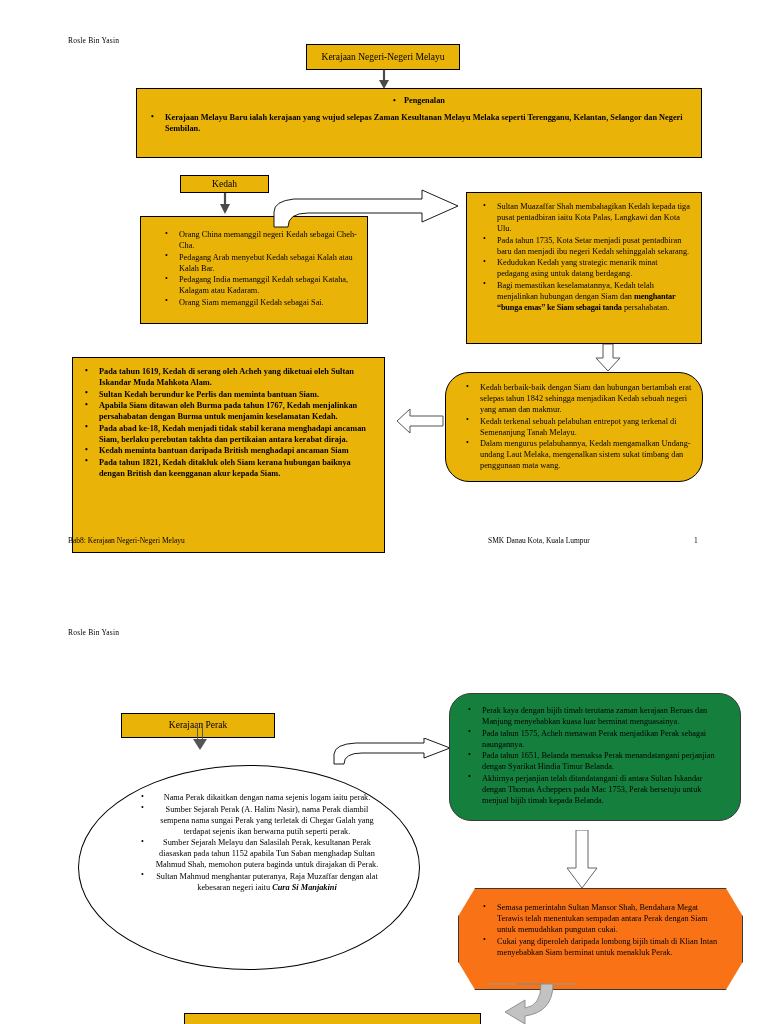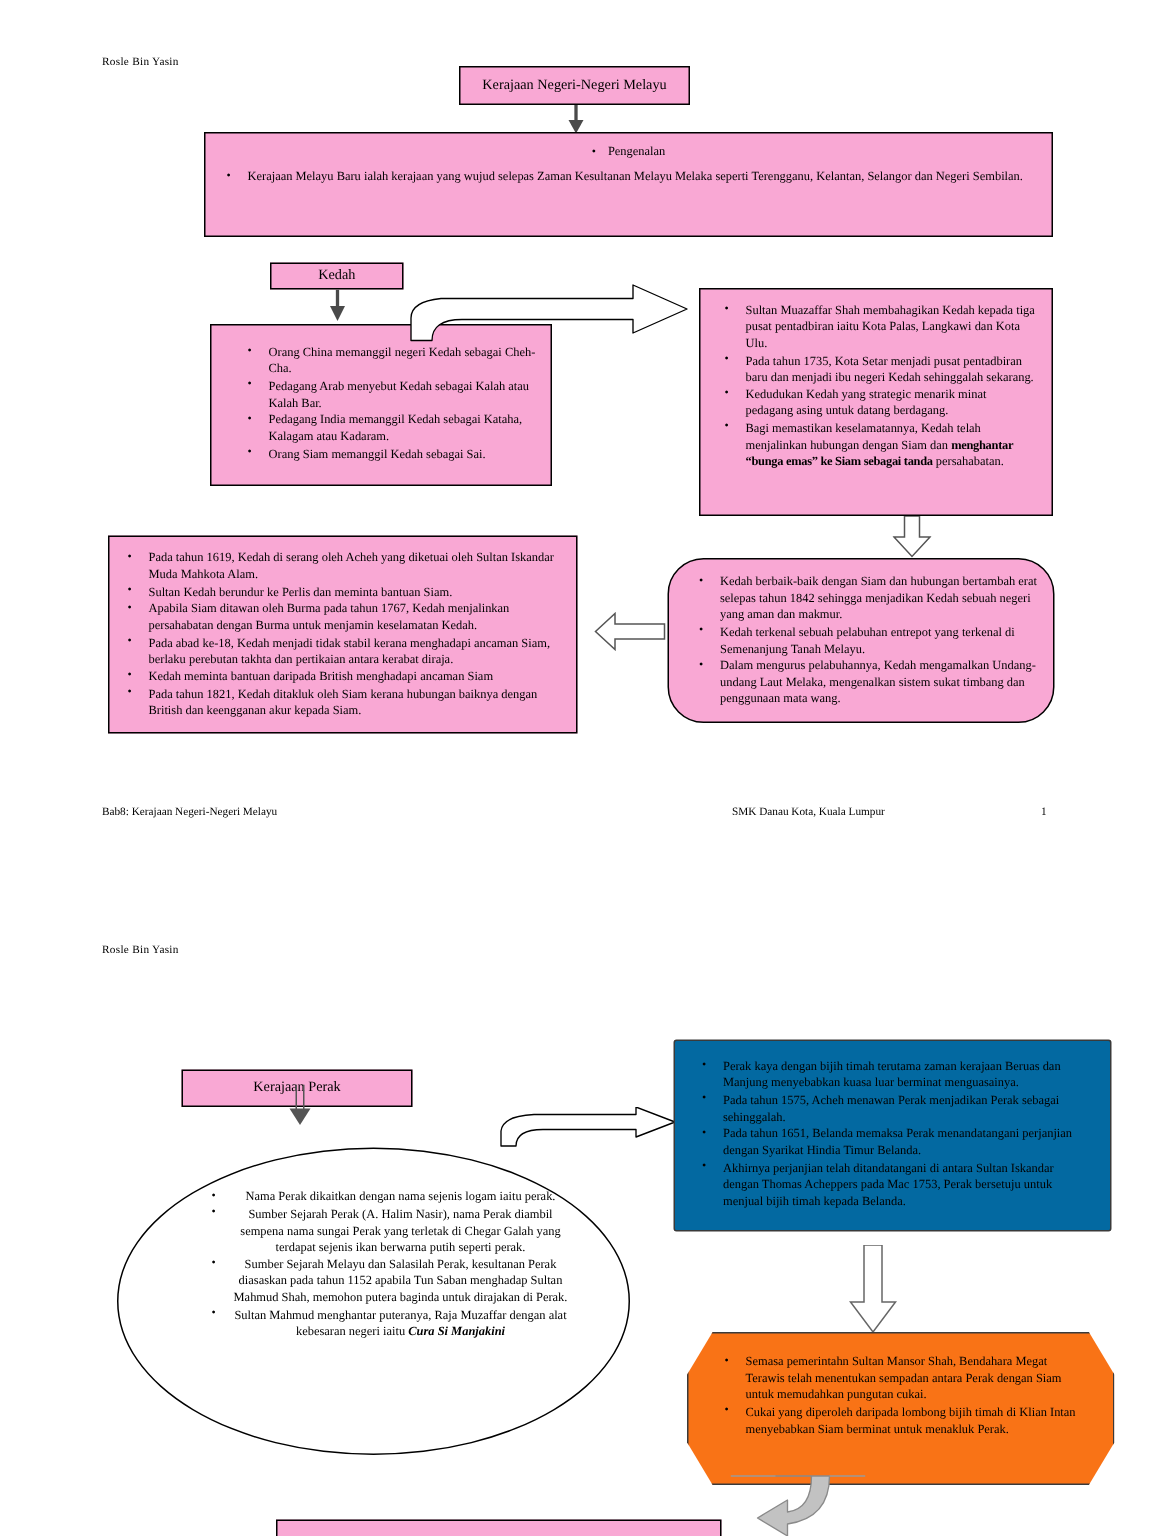--- a/index.html
+++ b/index.html
@@ -31,34 +31,34 @@
   .footer {
     position: absolute;
     font-size: 7.5px;
   }
 
   
   .box {
     position: absolute;
     box-sizing: border-box;
     border: 1px solid #000;
-    background: #f9a8d4;
+    background: #eab308;
   }
   .box-title {
     text-align: center;
     font-size: 9.5px;
     line-height: 1.2;
     padding-top: 5px;
   }
   .roundbox {
     position: absolute;
     box-sizing: border-box;
     border: 1px solid #3a3a3a;
-    border-radius: 2px;
-    background: #0369a1;
+    border-radius: 22px;
+    background: #15803d;
   }
   .ellipse {
     position: absolute;
     box-sizing: border-box;
     border: 1px solid #000;
     border-radius: 50%;
     background: #fff;
   }
   .octagon {
     position: absolute;
@@ -127,21 +127,21 @@
     <div class="box-title" style="padding-top:7px;">Kerajaan Negeri-Negeri Melayu</div>
   </div>
 
   <div class="conn" style="left:376px; top:70px;">
     <svg width="16" height="20" viewBox="0 0 16 20">
       <line x1="8" y1="0" x2="8" y2="11" stroke="#4a4a4a" stroke-width="2.2"></line>
       <polygon points="8,19 3,10 13,10" fill="#4a4a4a"></polygon>
     </svg>
   </div>
 
-  <div class="box" style="left:136px; top:88px; width:566px; height:70px;">
+  <div class="box" style="left:136px; top:88px; width:566px; height:70px;font-weight:bold;">
     <div class="lead-bullet" style="margin-top:7px;">Pengenalan</div>
     <ul class="bl" style="margin:7px 14px 0 12px;">
       <li>Kerajaan Melayu Baru ialah kerajaan yang wujud selepas Zaman Kesultanan Melayu Melaka seperti Terengganu, Kelantan, Selangor dan Negeri Sembilan.</li>
     </ul>
   </div>
 
   <div class="box" style="left:180px; top:175px; width:89px; height:18px;">
     <div class="box-title" style="padding-top:3px;">Kedah</div>
   </div>
 
@@ -189,21 +189,21 @@
       <li>Dalam mengurus pelabuhannya, Kedah mengamalkan Undang-undang Laut Melaka, mengenalkan sistem sukat timbang dan penggunaan mata wang.</li>
     </ul>
   </div>
 
   <div class="conn" style="left:396px; top:408px;">
     <svg width="48" height="26" viewBox="0 0 48 26">
       <path d="M47,8 L14,8 L14,1 L1,13 L14,25 L14,18 L47,18 Z" fill="#ffffff" stroke="#555555" stroke-width="1"></path>
     </svg>
   </div>
 
-  <div class="box" style="left:72px; top:357px; width:313px; height:132px;">
+  <div class="box" style="left:72px; top:357px; width:313px; height:196px;font-weight:bold;">
     <ul class="bl" style="margin:8px 10px 0 10px;">
       <li>Pada tahun 1619, Kedah di serang oleh Acheh yang diketuai oleh Sultan Iskandar Muda Mahkota Alam.</li>
       <li>Sultan Kedah berundur ke Perlis dan meminta bantuan Siam.</li>
       <li>Apabila Siam ditawan oleh Burma pada tahun 1767, Kedah menjalinkan persahabatan dengan Burma untuk menjamin keselamatan Kedah.</li>
       <li>Pada abad ke-18, Kedah menjadi tidak stabil kerana menghadapi ancaman Siam, berlaku perebutan takhta dan pertikaian antara kerabat diraja.</li>
       <li>Kedah meminta bantuan daripada British menghadapi ancaman Siam</li>
       <li>Pada tahun 1821, Kedah ditakluk oleh Siam kerana hubungan baiknya dengan British dan keengganan akur kepada Siam.</li>
     </ul>
   </div>
 
@@ -230,21 +230,21 @@
 
   <div class="conn" style="left:332px; top:138px;">
     <svg width="120" height="30" viewBox="0 0 120 30">
       <path d="M2,26 L2,16 Q3,6 24,5 L92,5 L92,0 L118,10 L92,20 L92,15 L30,15 Q12,15 12,26 Z" fill="#ffffff" stroke="#000000" stroke-width="0.9" stroke-linejoin="round"></path>
     </svg>
   </div>
 
   <div class="roundbox" style="left:449px; top:93px; width:292px; height:128px;">
     <ul class="bl" style="margin:11px 14px 0 16px;">
       <li>Perak kaya dengan bijih timah terutama zaman kerajaan Beruas dan Manjung menyebabkan kuasa luar berminat menguasainya.</li>
-      <li>Pada tahun 1575, Acheh menawan Perak menjadikan Perak sebagai sehinggalah.</li>
+      <li>Pada tahun 1575, Acheh menawan Perak menjadikan Perak sebagai naungannya.</li>
       <li>Pada tahun 1651, Belanda memaksa Perak menandatangani perjanjian dengan Syarikat Hindia Timur Belanda.</li>
       <li>Akhirnya perjanjian telah ditandatangani di antara Sultan Iskandar dengan Thomas Acheppers pada Mac 1753, Perak bersetuju untuk menjual bijih timah kepada Belanda.</li>
     </ul>
   </div>
 
   <div class="conn" style="left:565px; top:230px;">
     <svg width="34" height="60" viewBox="0 0 34 60">
       <path d="M11,0 L23,0 L23,38 L32,38 L17,58 L2,38 L11,38 Z" fill="#ffffff" stroke="#666666" stroke-width="1"></path>
     </svg>
   </div>

